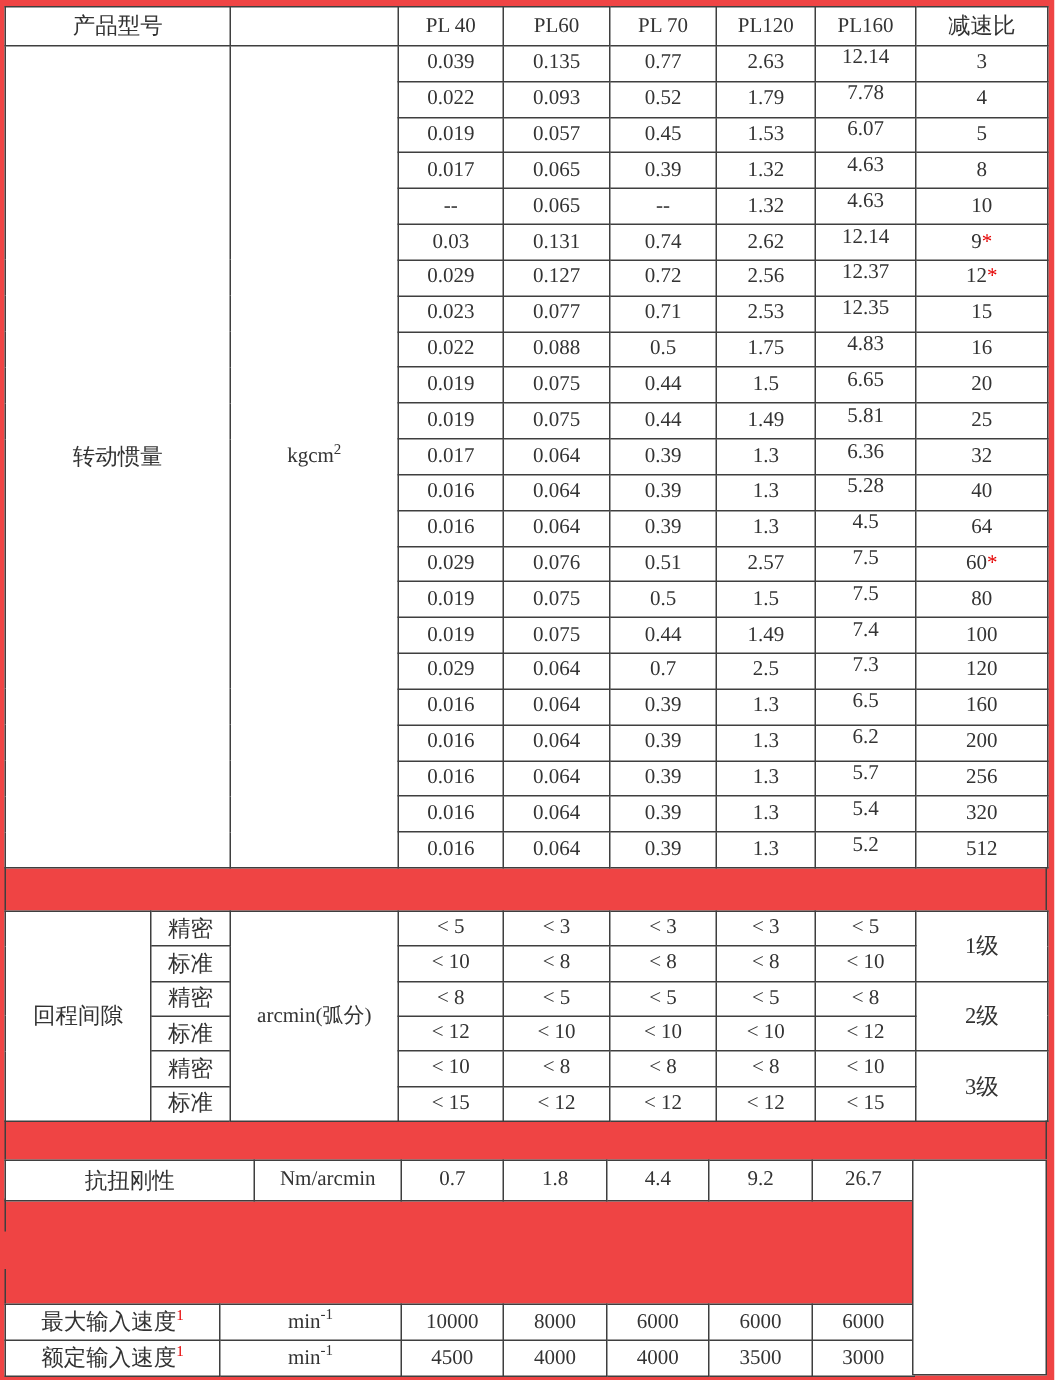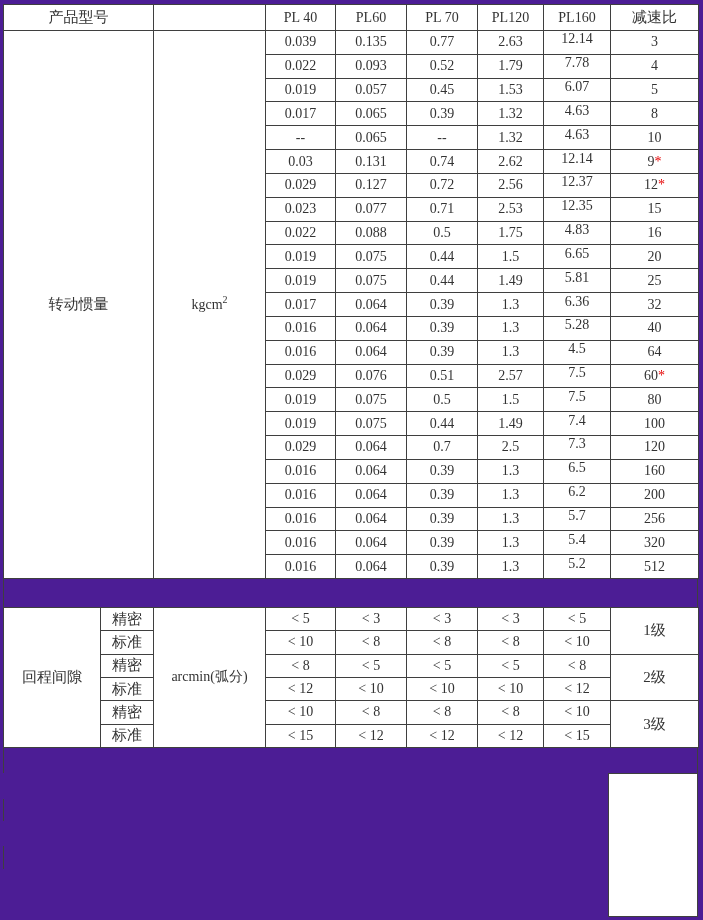--- a/index.html
+++ b/index.html
@@ -1,16 +1,16 @@
 <!DOCTYPE html>
 <html><head>
 <meta charset="utf-8">
 <style>
   html,body{margin:0;padding:0;background:#ffffff;}
-  .page{position:relative;width:703px;height:920px;background:#4c1d95;
+  .page{position:relative;width:703px;height:920px;background:#ef4444;
         font-family:"Liberation Serif","DejaVu Serif",serif;color:#333;}
   table{border-collapse:collapse;table-layout:fixed;position:absolute;background:#fff;}
   td{border:1px solid #3f3f3f;text-align:center;vertical-align:middle;
      font-size:14px;padding:0;overflow:hidden;white-space:nowrap;color:#333;}
   .zh{font-size:15px;}
   sup{font-size:10px;line-height:0;}
   .red{color:#e50000;}
   .raised{position:relative;top:-3px;display:inline-block;}
   .tblA{left:3px;top:4px;width:695px;}
   .tblA tr{height:23.83px;}
@@ -311,35 +311,75 @@
           <td>&lt; 12</td>
           <td>&lt; 12</td>
           <td>&lt; 15</td>
         </tr>
       </tbody>
   </table>
 
   <div class="vline" style="left:3px;top:747px;height:26px;"></div>
   <div class="vline" style="left:697px;top:747px;height:26px;"></div>
 
+  <table class="tblC">
+    <colgroup>
+      <col style="width:166px">
+        <col style="width:98px">
+      <col style="width:68px">
+        <col style="width:69px">
+        <col style="width:68px">
+      <col style="width:69px">
+        <col style="width:68px">
+    </colgroup>
+    <tbody>
+      <tr>
+        <td class="zh">抗扭刚性</td>
+        <td>Nm/arcmin</td>
+      <td>0.7</td>
+          <td>1.8</td>
+          <td>4.4</td>
+          <td>9.2</td>
+          <td>26.7</td>
+        </tr>
+    </tbody>
+  </table>
 
   <div class="vline" style="left:3px;top:799px;height:22px;"></div>
 
 
   <div class="vline" style="left:3px;top:846px;height:23px;"></div>
 
   <table class="tblE">
     <colgroup>
       <col style="width:143px">
         <col style="width:121px">
       <col style="width:68px">
         <col style="width:69px">
         <col style="width:68px">
       <col style="width:69px">
         <col style="width:68px">
     </colgroup>
     <tbody>
+      <tr>
+        <td class="zh"><span>最大输入速度</span><sup class="red" style="color: rgb(229, 0, 0);">1</sup></td>
+        <td><span>min</span><sup>-1</sup></td>
+      <td>10000</td>
+          <td>8000</td>
+          <td>6000</td>
+          <td>6000</td>
+          <td>6000</td>
+        </tr>
+      <tr>
+        <td class="zh"><span>额定输入速度</span><sup class="red" style="color: rgb(229, 0, 0);">1</sup></td>
+        <td><span>min</span><sup>-1</sup></td>
+      <td>4500</td>
+          <td>4000</td>
+          <td>4000</td>
+          <td>3500</td>
+          <td>3000</td>
+        </tr>
     </tbody>
   </table>
 
   <div class="rightbox"></div>
 
 </div>
 
 </body></html>

